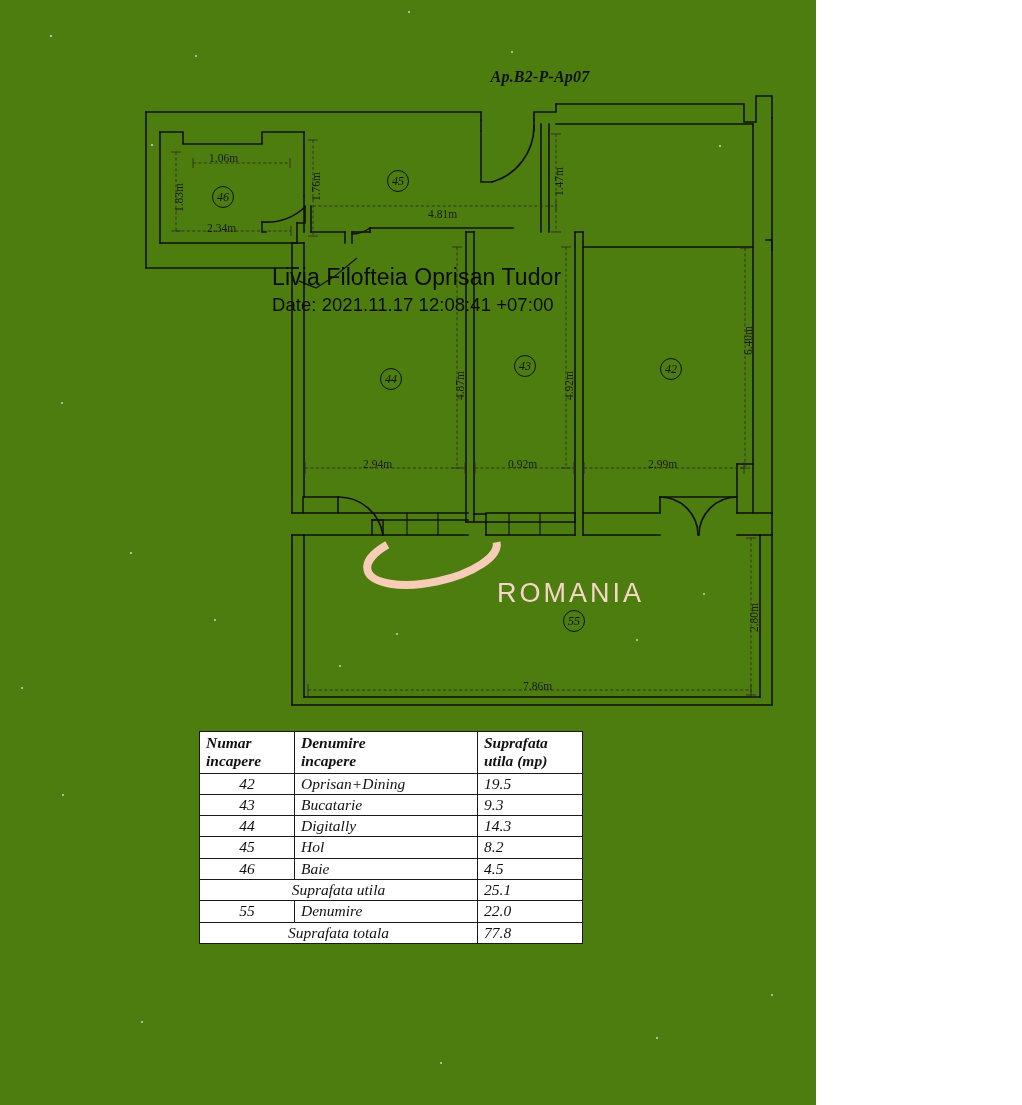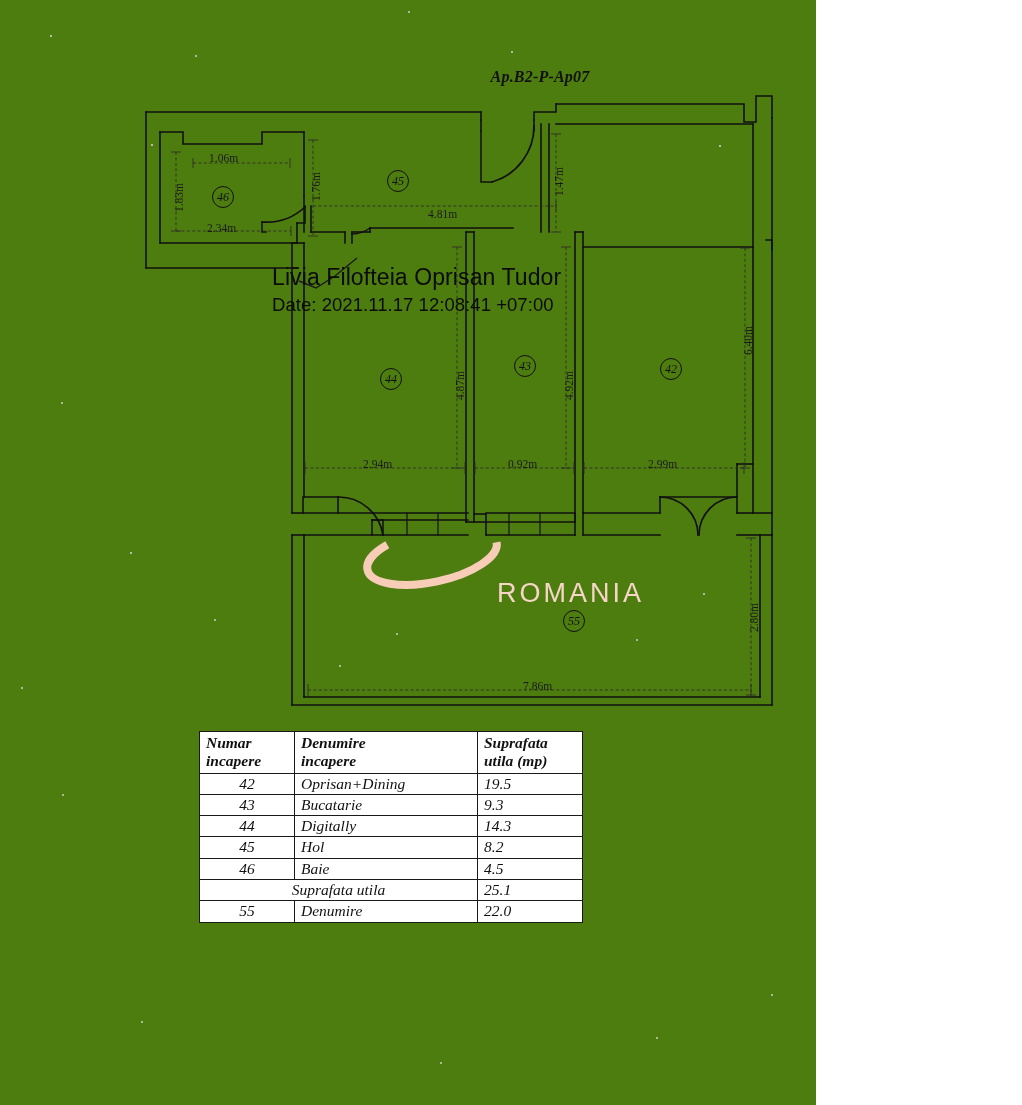--- a/index.html
+++ b/index.html
@@ -422,16 +422,20 @@
       </tr>
       <tr>
         <td class="row-total-label" colspan="2">Suprafata utila</td>
         <td class="col-area">25.1</td>
       </tr>
       <tr>
         <td class="col-num">55</td>
         <td class="col-name">Denumire</td>
         <td class="col-area">22.0</td>
       </tr>
+      <tr>
+        <td class="row-total-label" colspan="2">Suprafata totala</td>
+        <td class="col-area">77.8</td>
+      </tr>
     </tbody>
   </table>
 
 </div>
 
 </body></html>

